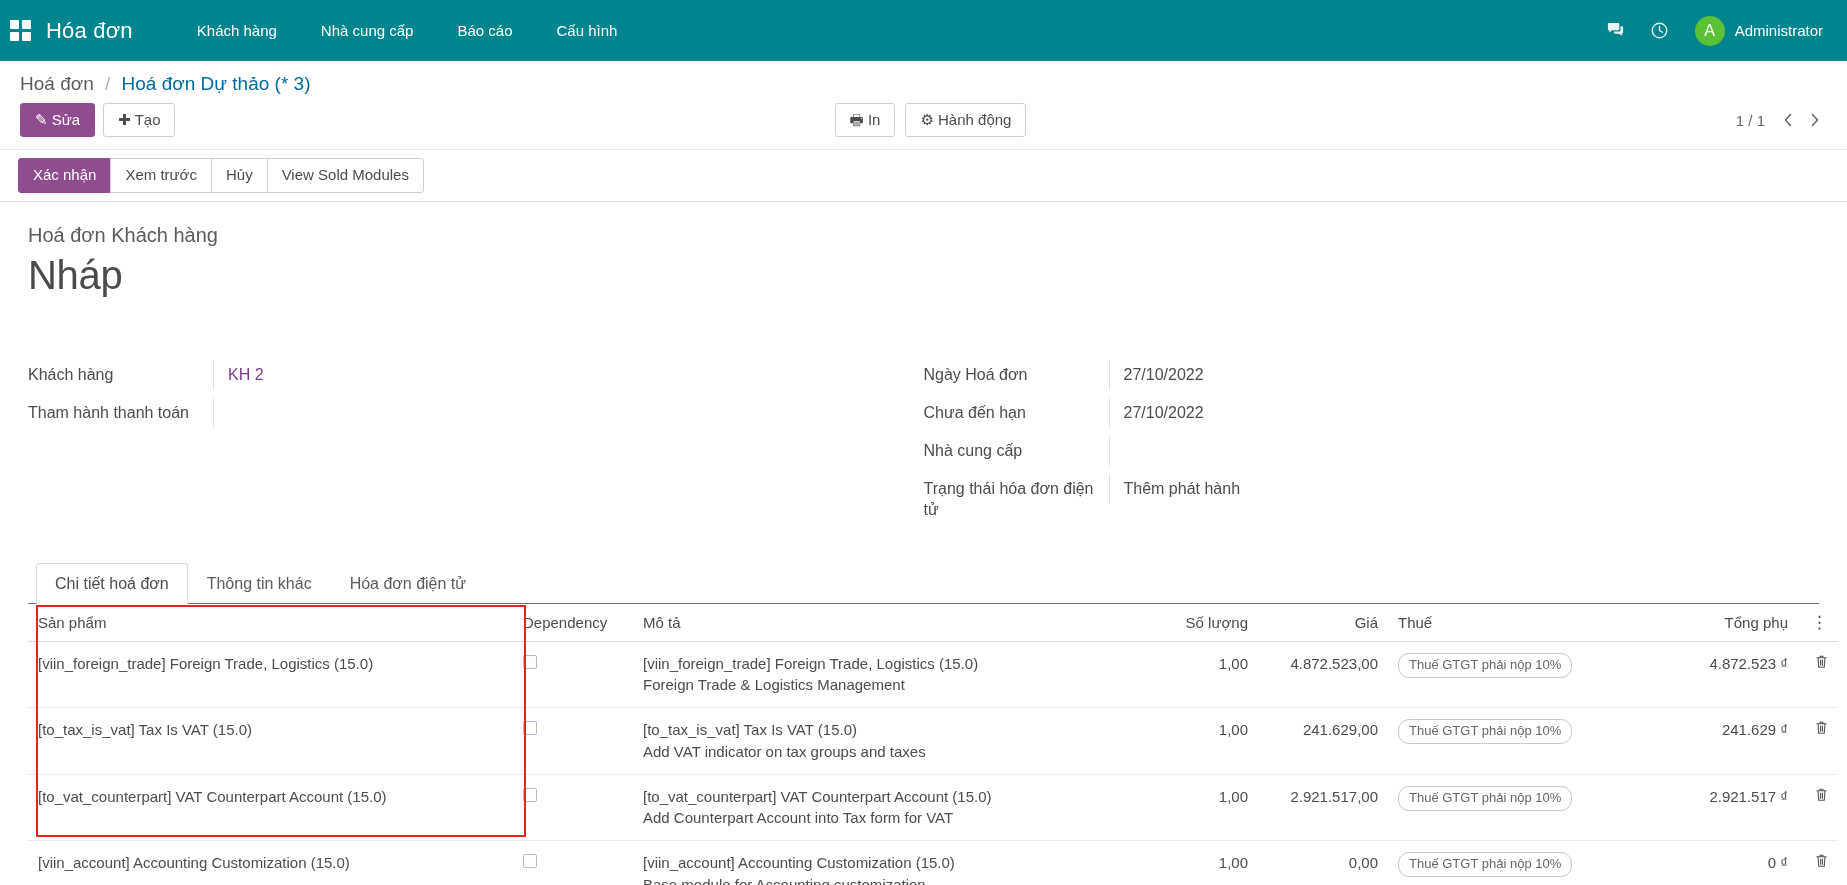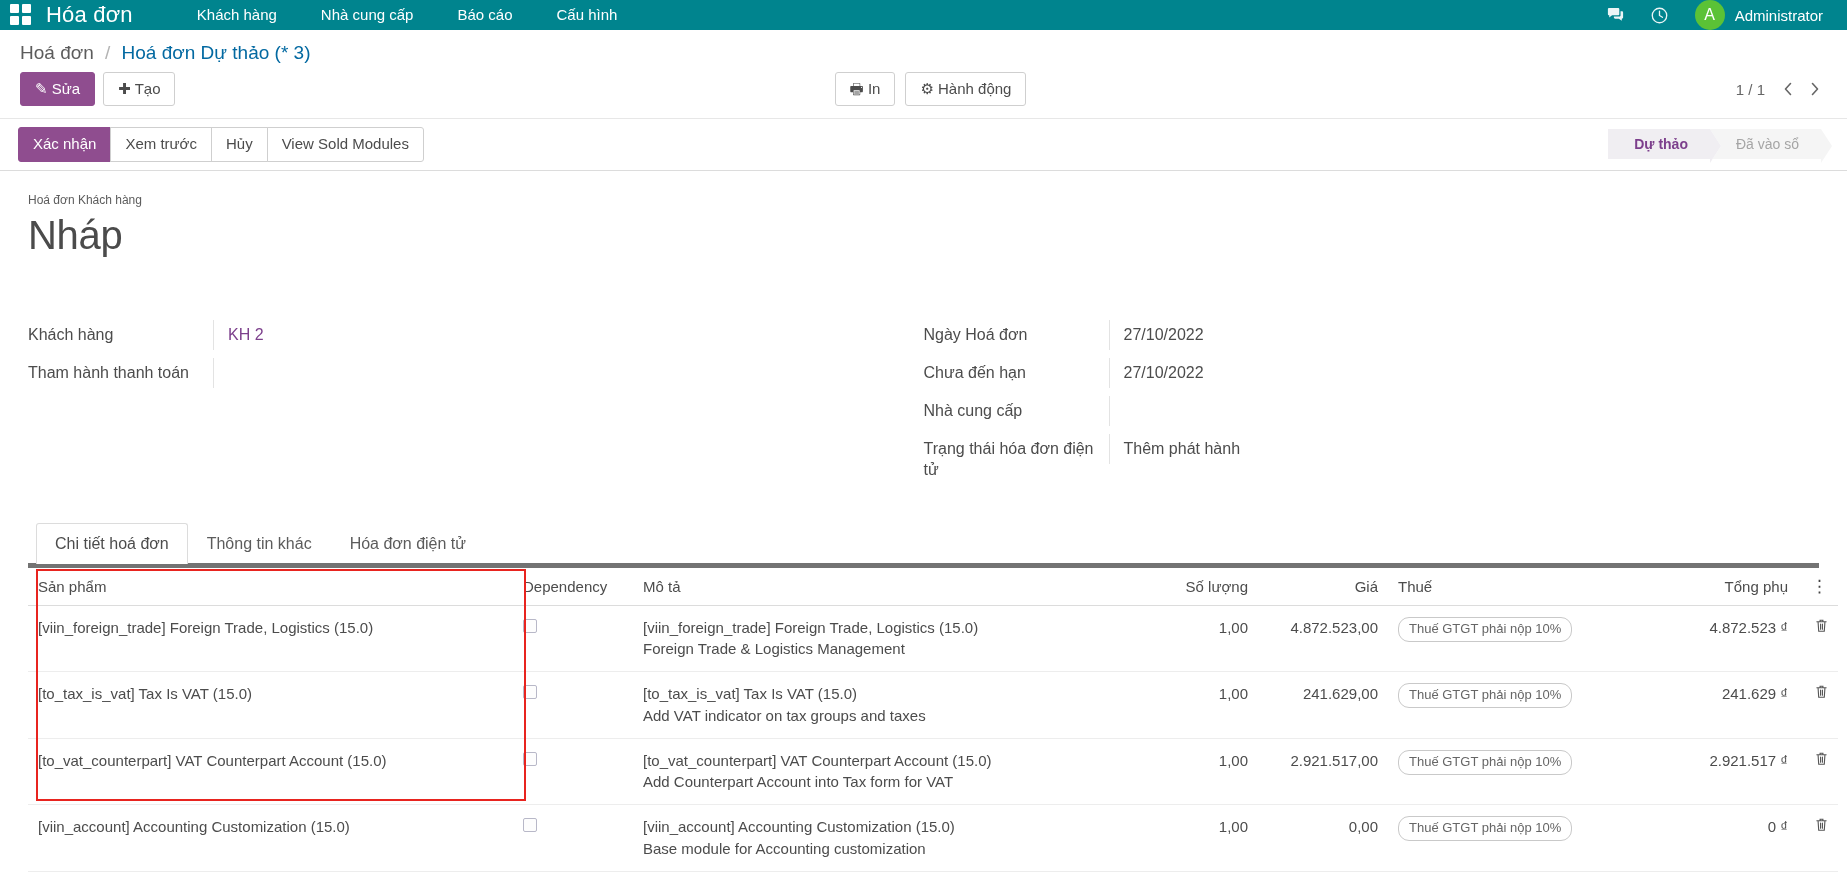--- a/index.html
+++ b/index.html
@@ -6,21 +6,21 @@
   html, body {
     width: 1847px; height: 885px;
     font-family: "Liberation Sans", sans-serif;
     background: #ffffff;
     color: #4c4c4c;
     overflow: hidden;
   }
 
   
   .navbar {
-    height: 30px;
+    height: 61px;
     background: #00848e;
     display: flex;
     align-items: center;
     padding: 0 18px 0 10px;
     color: #ffffff;
   }
   .apps-grid {
     width: 22px; height: 22px;
     display: grid;
     grid-template-columns: 9px 9px;
@@ -174,21 +174,21 @@
     border-top: 17px solid transparent;
     border-bottom: 17px solid transparent;
     border-left: 11px solid #ffffff;
     z-index: 1;
   }
   .stage:first-child::before { display: none; }
 
   
   .sheet-wrap { padding: 0; background: #ffffff; }
   .sheet { padding: 22px 28px 0 28px; }
-  .doc-subtitle { font-size: 12px; color: #5c5c5c; margin-bottom: 6px; }
+  .doc-subtitle { font-size: 20px; color: #5c5c5c; margin-bottom: 6px; }
   .doc-title {
     font-size: 40px;
     font-weight: 400;
     color: #4b4b4b;
     letter-spacing: -.3px;
     margin-bottom: 14px;
   }
 
   .field-grid {
     display: flex;
@@ -218,21 +218,21 @@
     min-height: 30px;
     line-height: 1.35;
   }
   .field-value.link { color: #7c3f8c; cursor: pointer; }
   .field-col.right .field-label { width: 185px; flex: 0 0 185px; }
 
   
   .notebook { margin-top: 36px; }
   .nb-tabs {
     display: flex;
-    border-bottom: 5px solid #737373;
+    border-bottom: 1px solid #737373;
     padding-left: 8px;
   }
   .nb-tab {
     font-size: 16px;
     color: #5c5c5c;
     padding: 11px 18px;
     cursor: pointer;
     border: 1px solid transparent;
     border-bottom: none;
     margin-bottom: -1px;
@@ -403,24 +403,20 @@
     </div>
   </div>
 </div>
 
 <div class="statusbar">
   <div class="sb-buttons">
     <button class="btn btn-primary">Xác nhận</button>
     <button class="btn">Xem trước</button>
     <button class="btn">Hủy</button>
     <button class="btn">View Sold Modules</button>
-  </div>
-  <div class="statusline">
-    <div class="stage active">Dự thảo</div>
-    <div class="stage">Đã vào sổ</div>
   </div>
 </div>
 
 <div class="sheet-wrap">
   <div class="sheet">
     <div class="doc-subtitle">Hoá đơn Khách hàng</div>
     <div class="doc-title">Nháp</div>
 
     <div class="field-grid">
 

